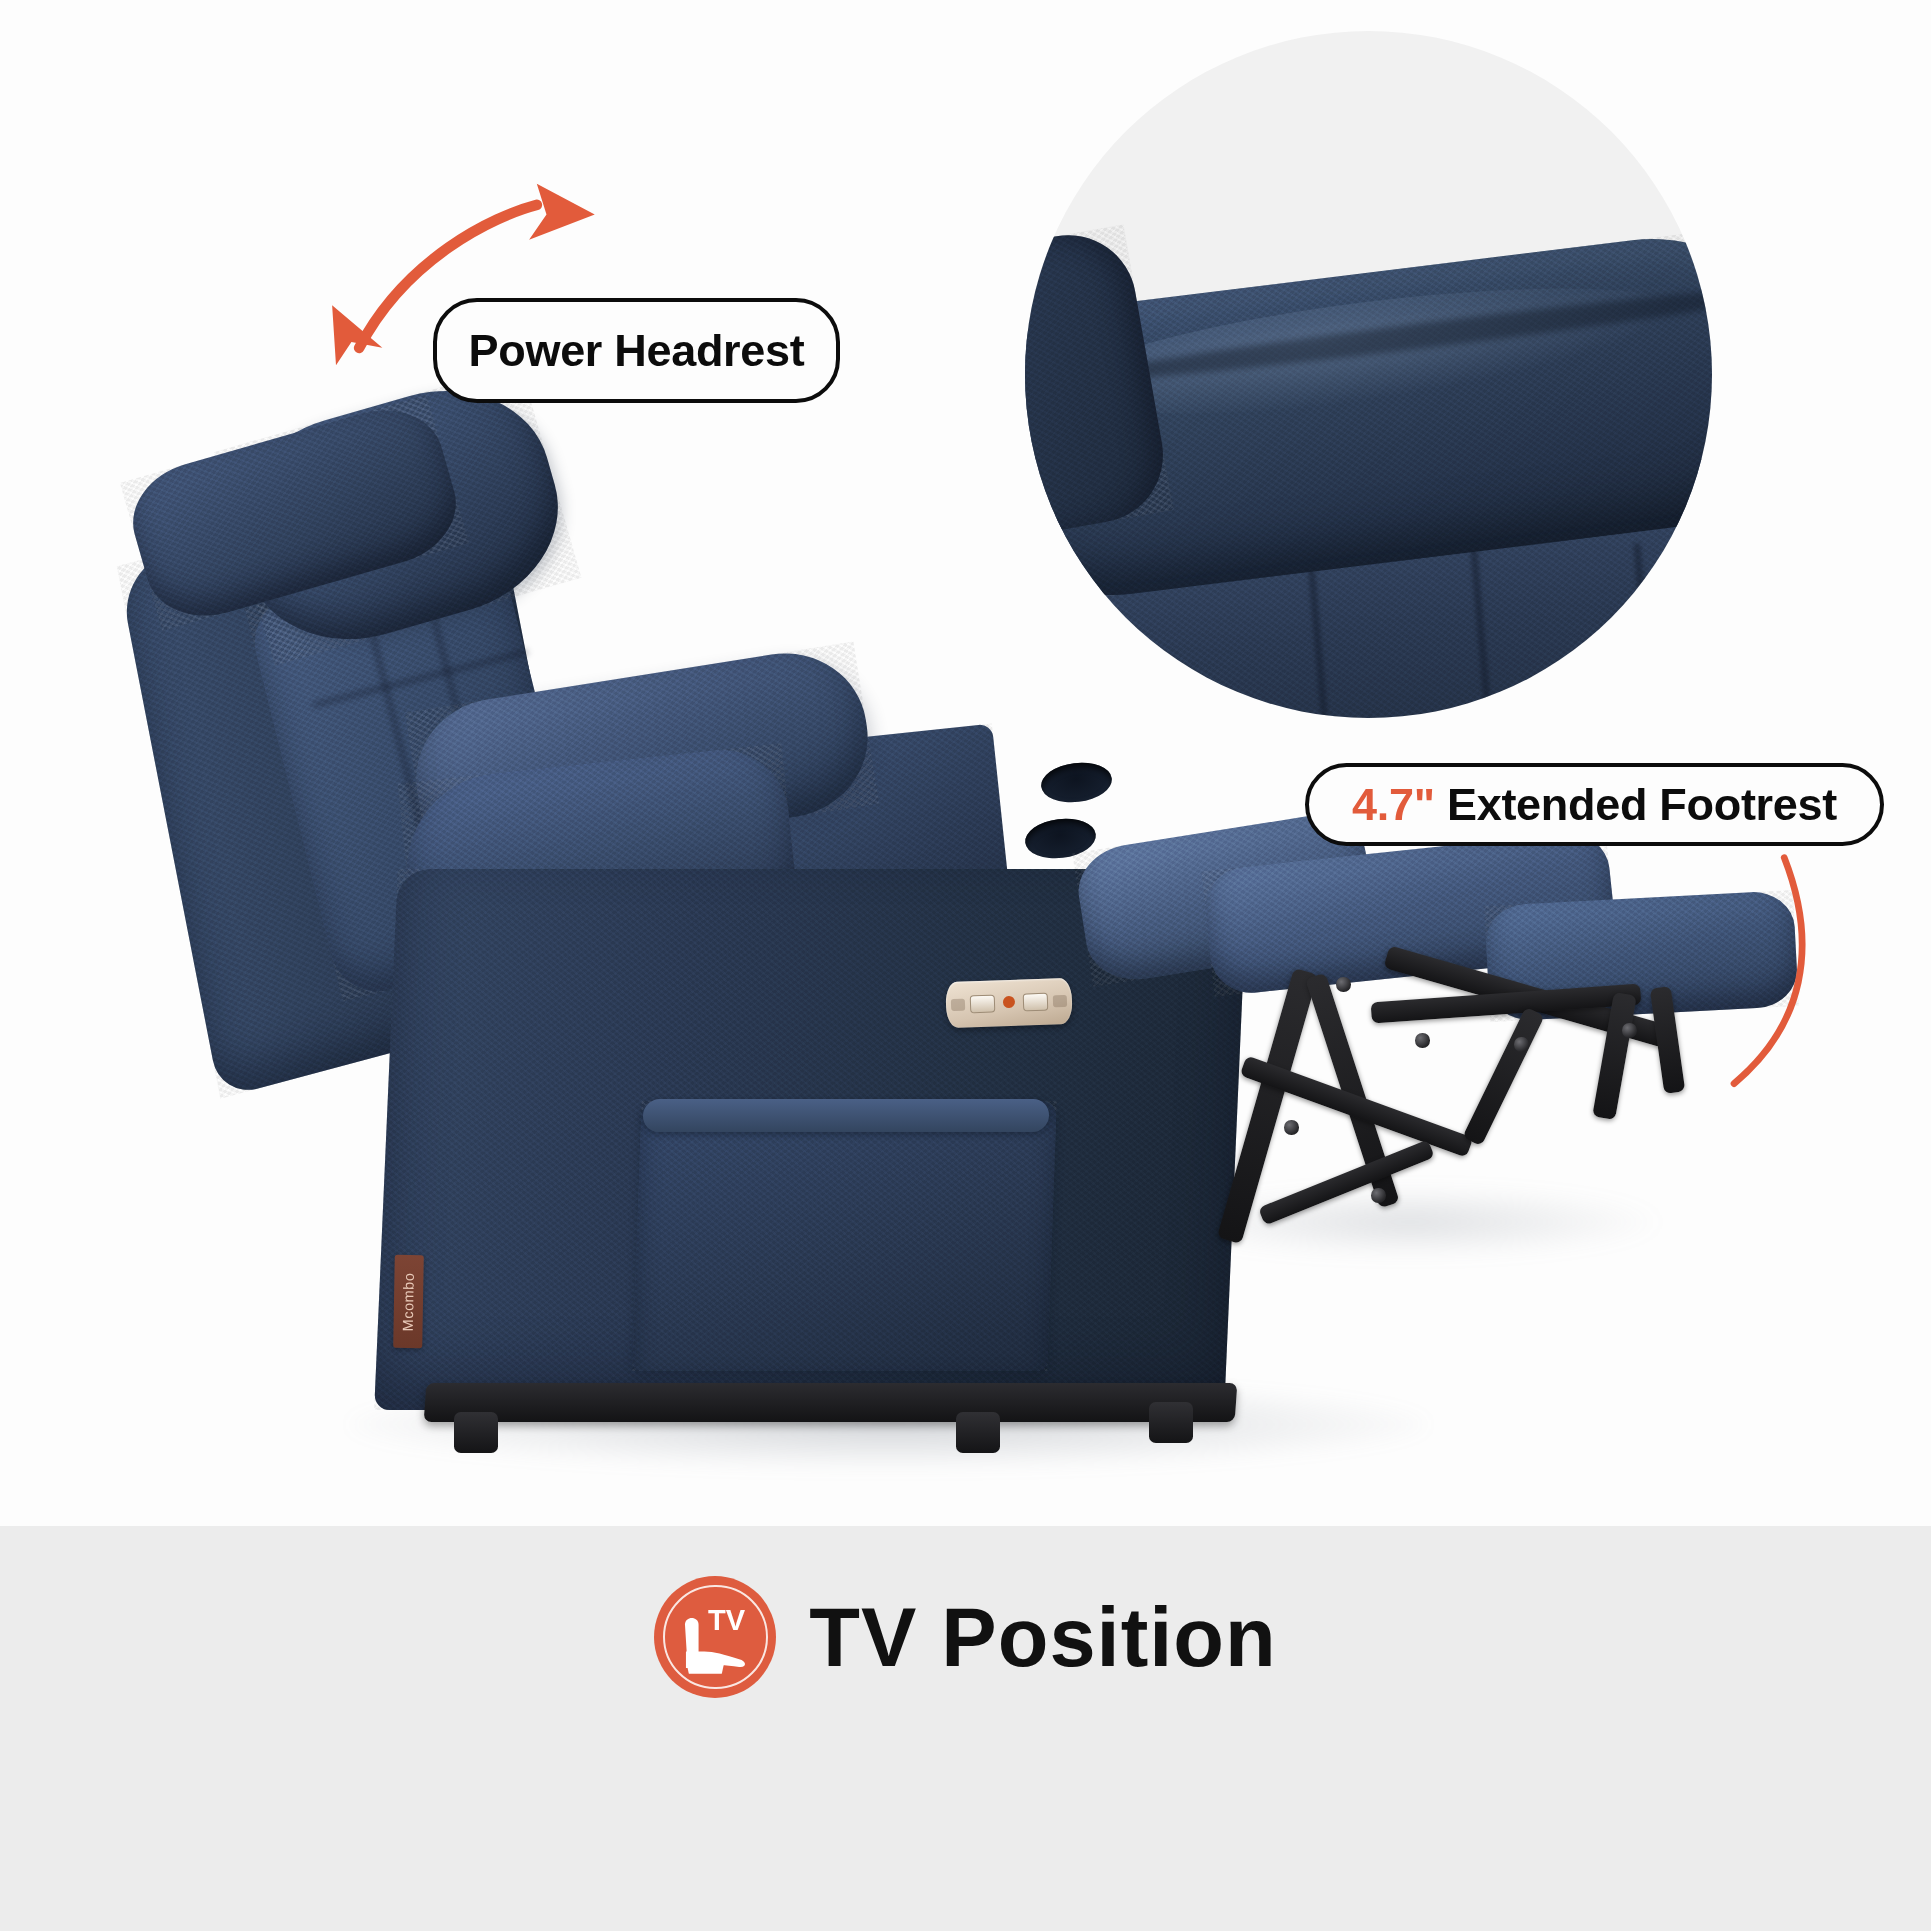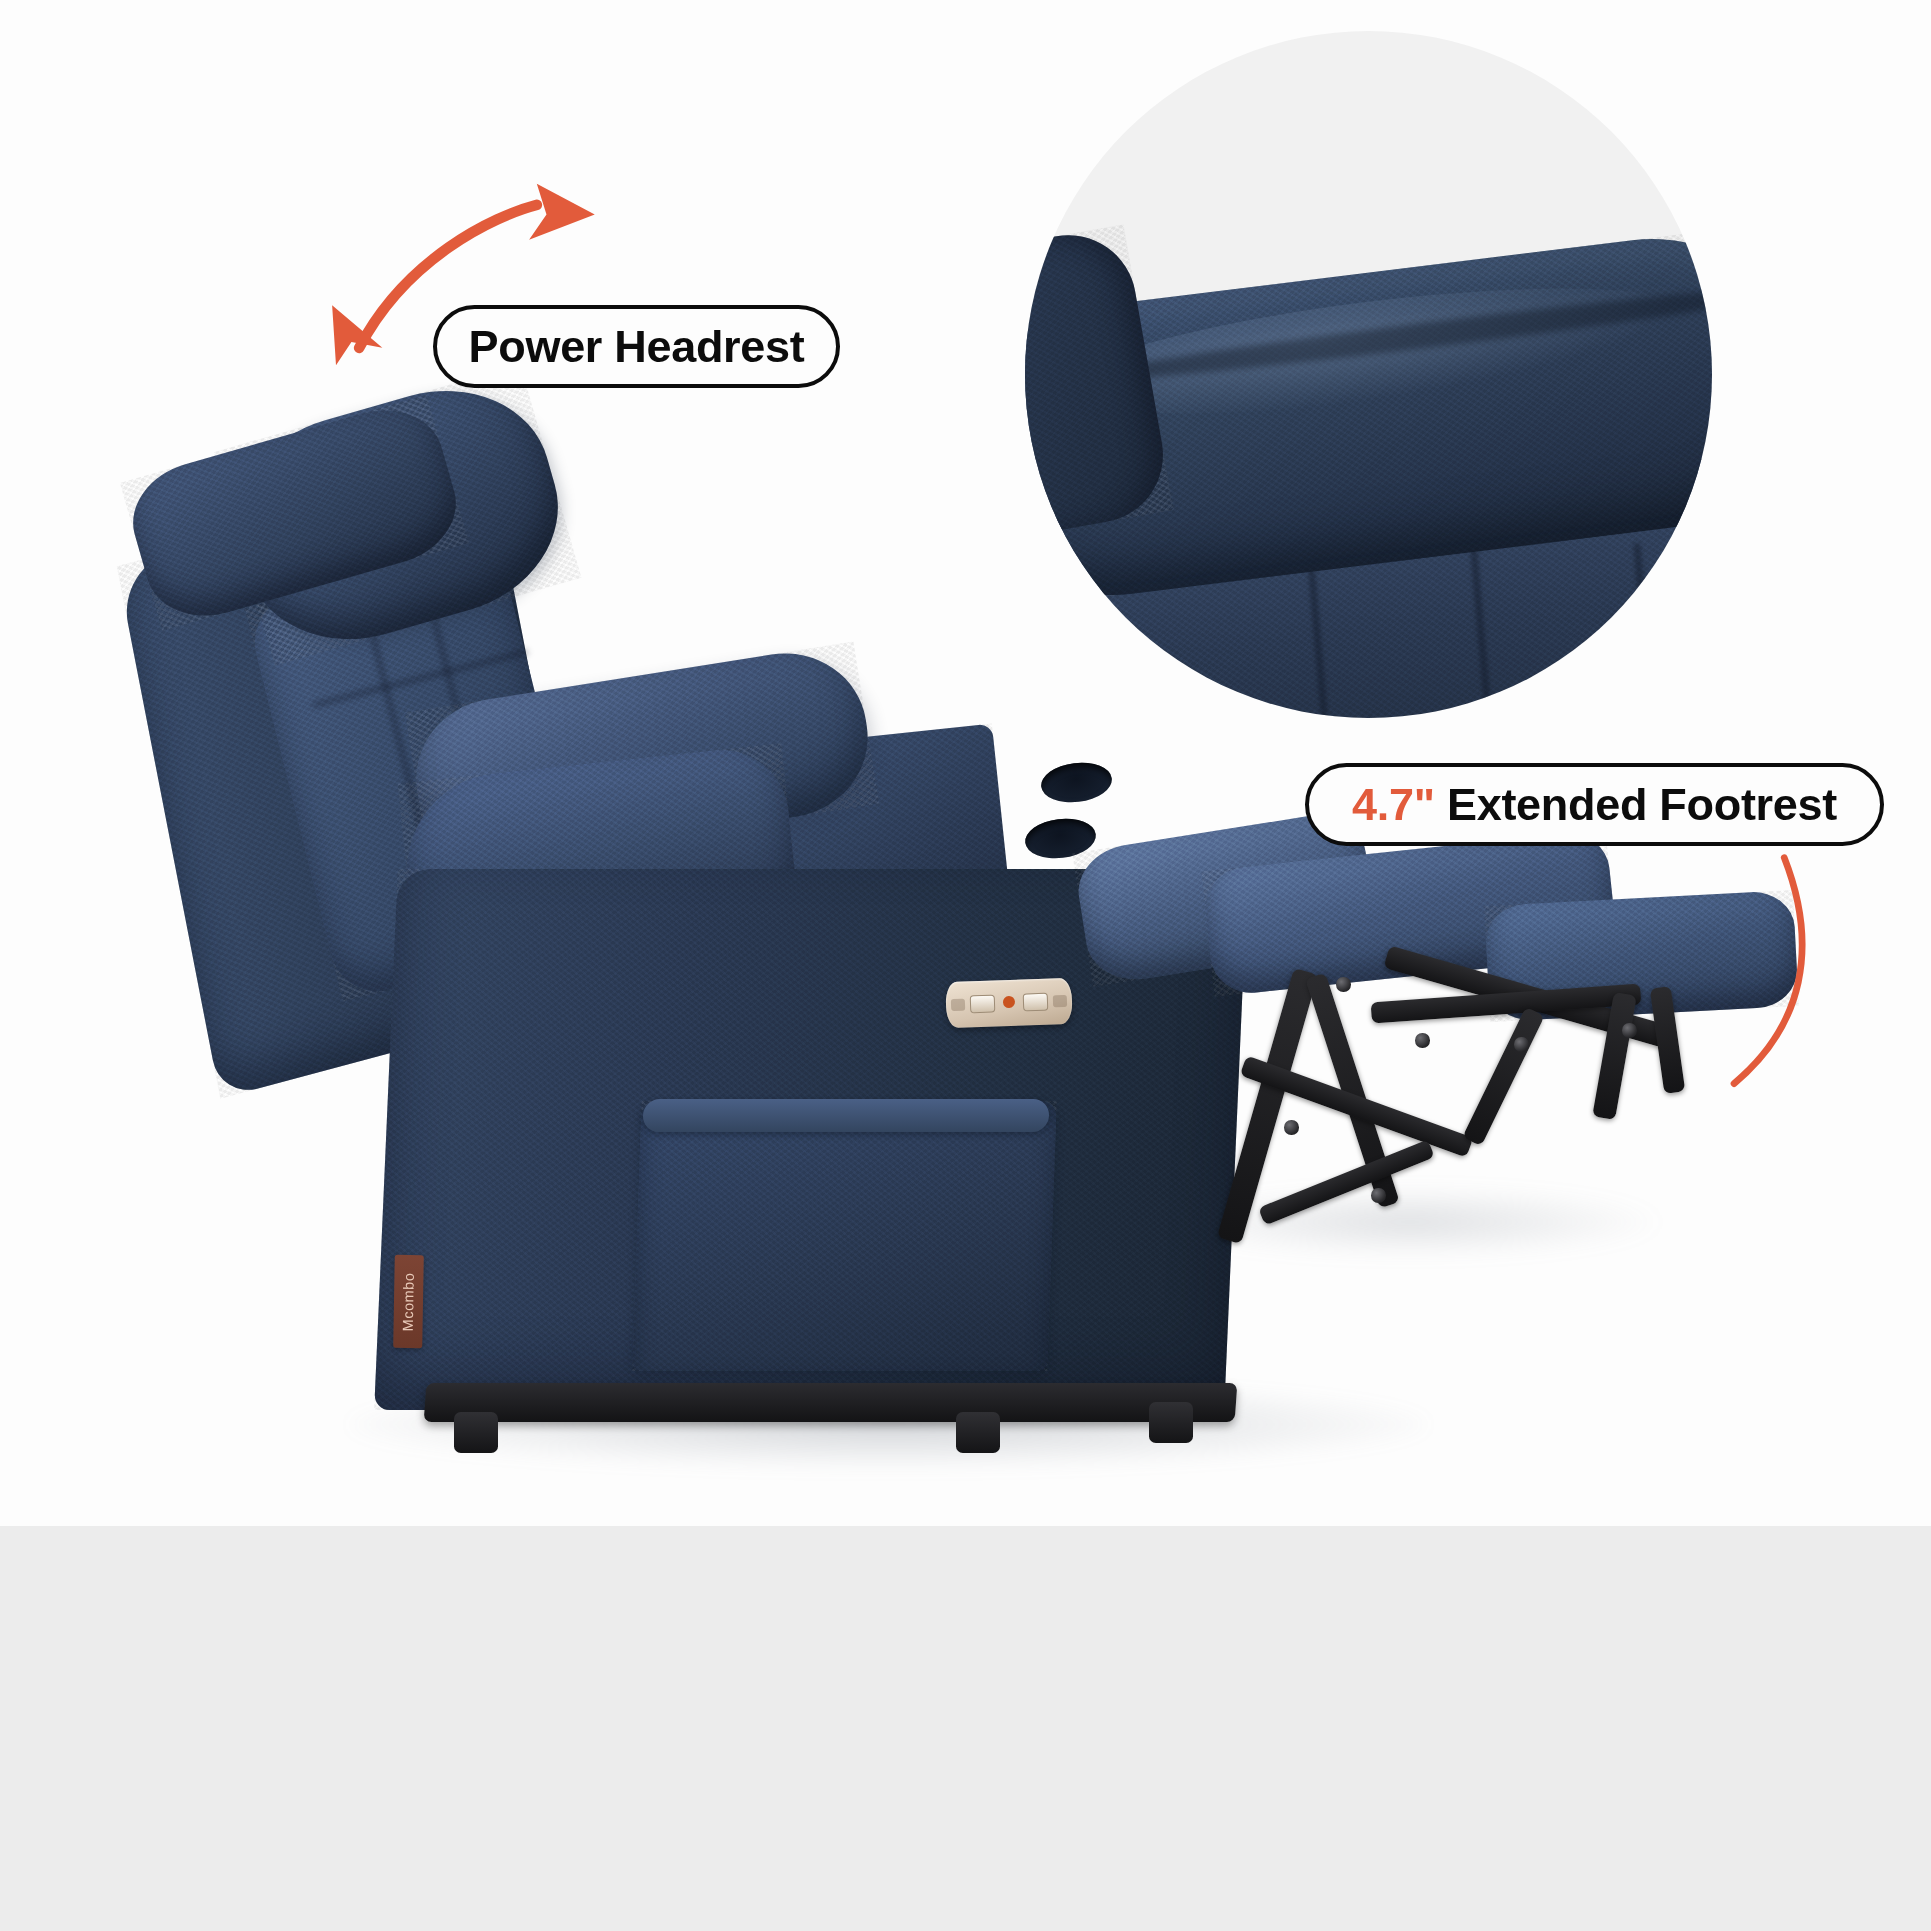--- a/index.html
+++ b/index.html
@@ -350,22 +350,22 @@
     white-space: nowrap;
     box-sizing: border-box;
   }
   .badge-text {
     font-family: "Liberation Sans", sans-serif;
     font-weight: bold;
     color: #0c0c0c;
     letter-spacing: -0.3px;
   }
   #badge-headrest {
-    left: 433px; top: 305px;
-    width: 407px; height: 83px;
+    left: 433px; top: 298px;
+    width: 407px; height: 105px;
   }
   #badge-headrest .badge-text { font-size: 45px; }
 
   #badge-footrest {
     left: 1305px; top: 763px;
     width: 579px; height: 83px;
     padding: 0 25px;
   }
   #badge-footrest .badge-text { font-size: 45px; }
   .accent-num { color: #e25b3b; font-weight: bold; }
@@ -543,17 +543,32 @@
       <span class="badge-text">Power Headrest</span>
     </div>
 
     <div class="badge" id="badge-footrest">
       <span class="badge-text"><span class="accent-num">4.7"</span><span>&nbsp;</span><span>Extended Footrest</span></span>
     </div>
 
   </div>
 
   <div class="caption-band">
+    <div class="caption-title-row">
+
+      <div class="tv-icon">
+        <div class="tv-icon-ring"></div>
+        <svg viewBox="0 0 126 126">
+
+          <path d="M32 50 C 32 41, 46 41, 46 50 L 46 83 L 34 83 Z" fill="#ffffff"></path>
+          <path d="M33 78 L 52 78 C 62 78, 72 81, 88 86 C 96 88, 96 95, 88 94 C 70 91, 58 92, 50 95 L 33 95 Z" fill="#ffffff"></path>
+          <path d="M34 92 L 72 92 L 70 101 L 36 101 Z" fill="#ffffff"></path>
+          <text x="75" y="56" font-family="Liberation Sans, sans-serif" font-size="30" font-weight="bold" fill="#ffffff" text-anchor="middle">TV</text>
+        </svg>
+      </div>
+
+      <div class="caption-title">TV  Position</div>
+    </div>
 
   </div>
 
 </div>
 
 
 </body></html>

